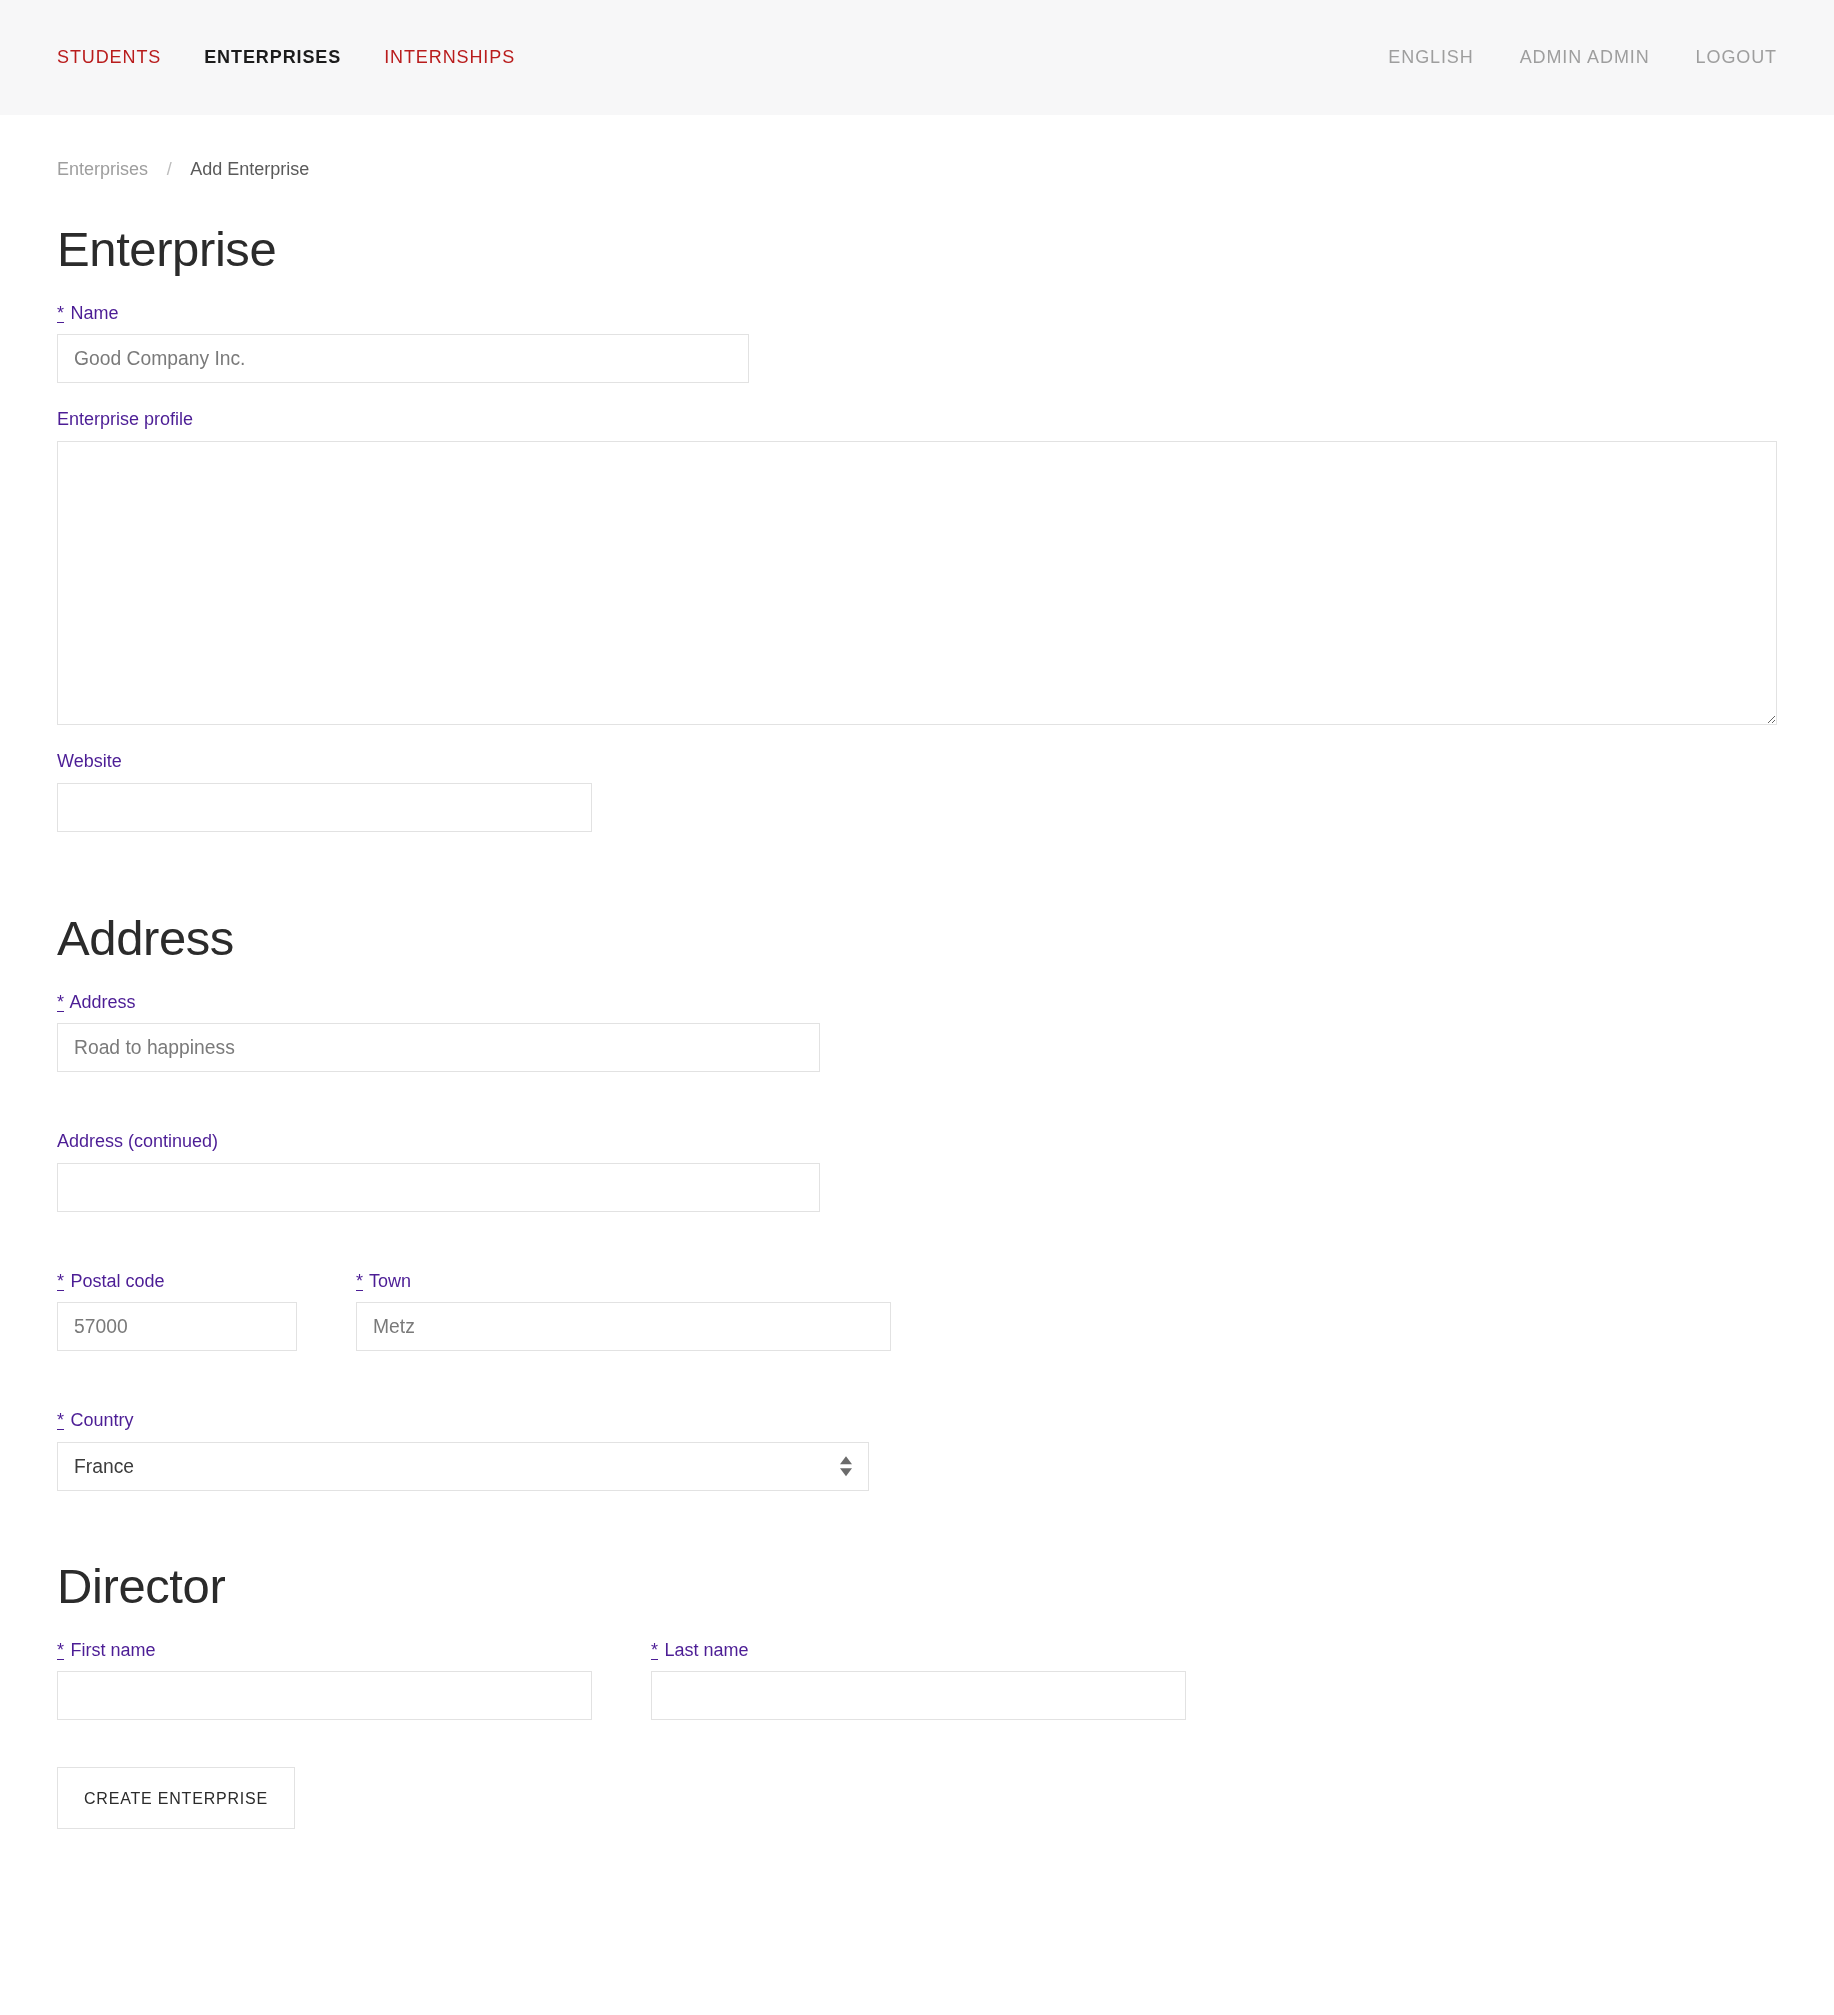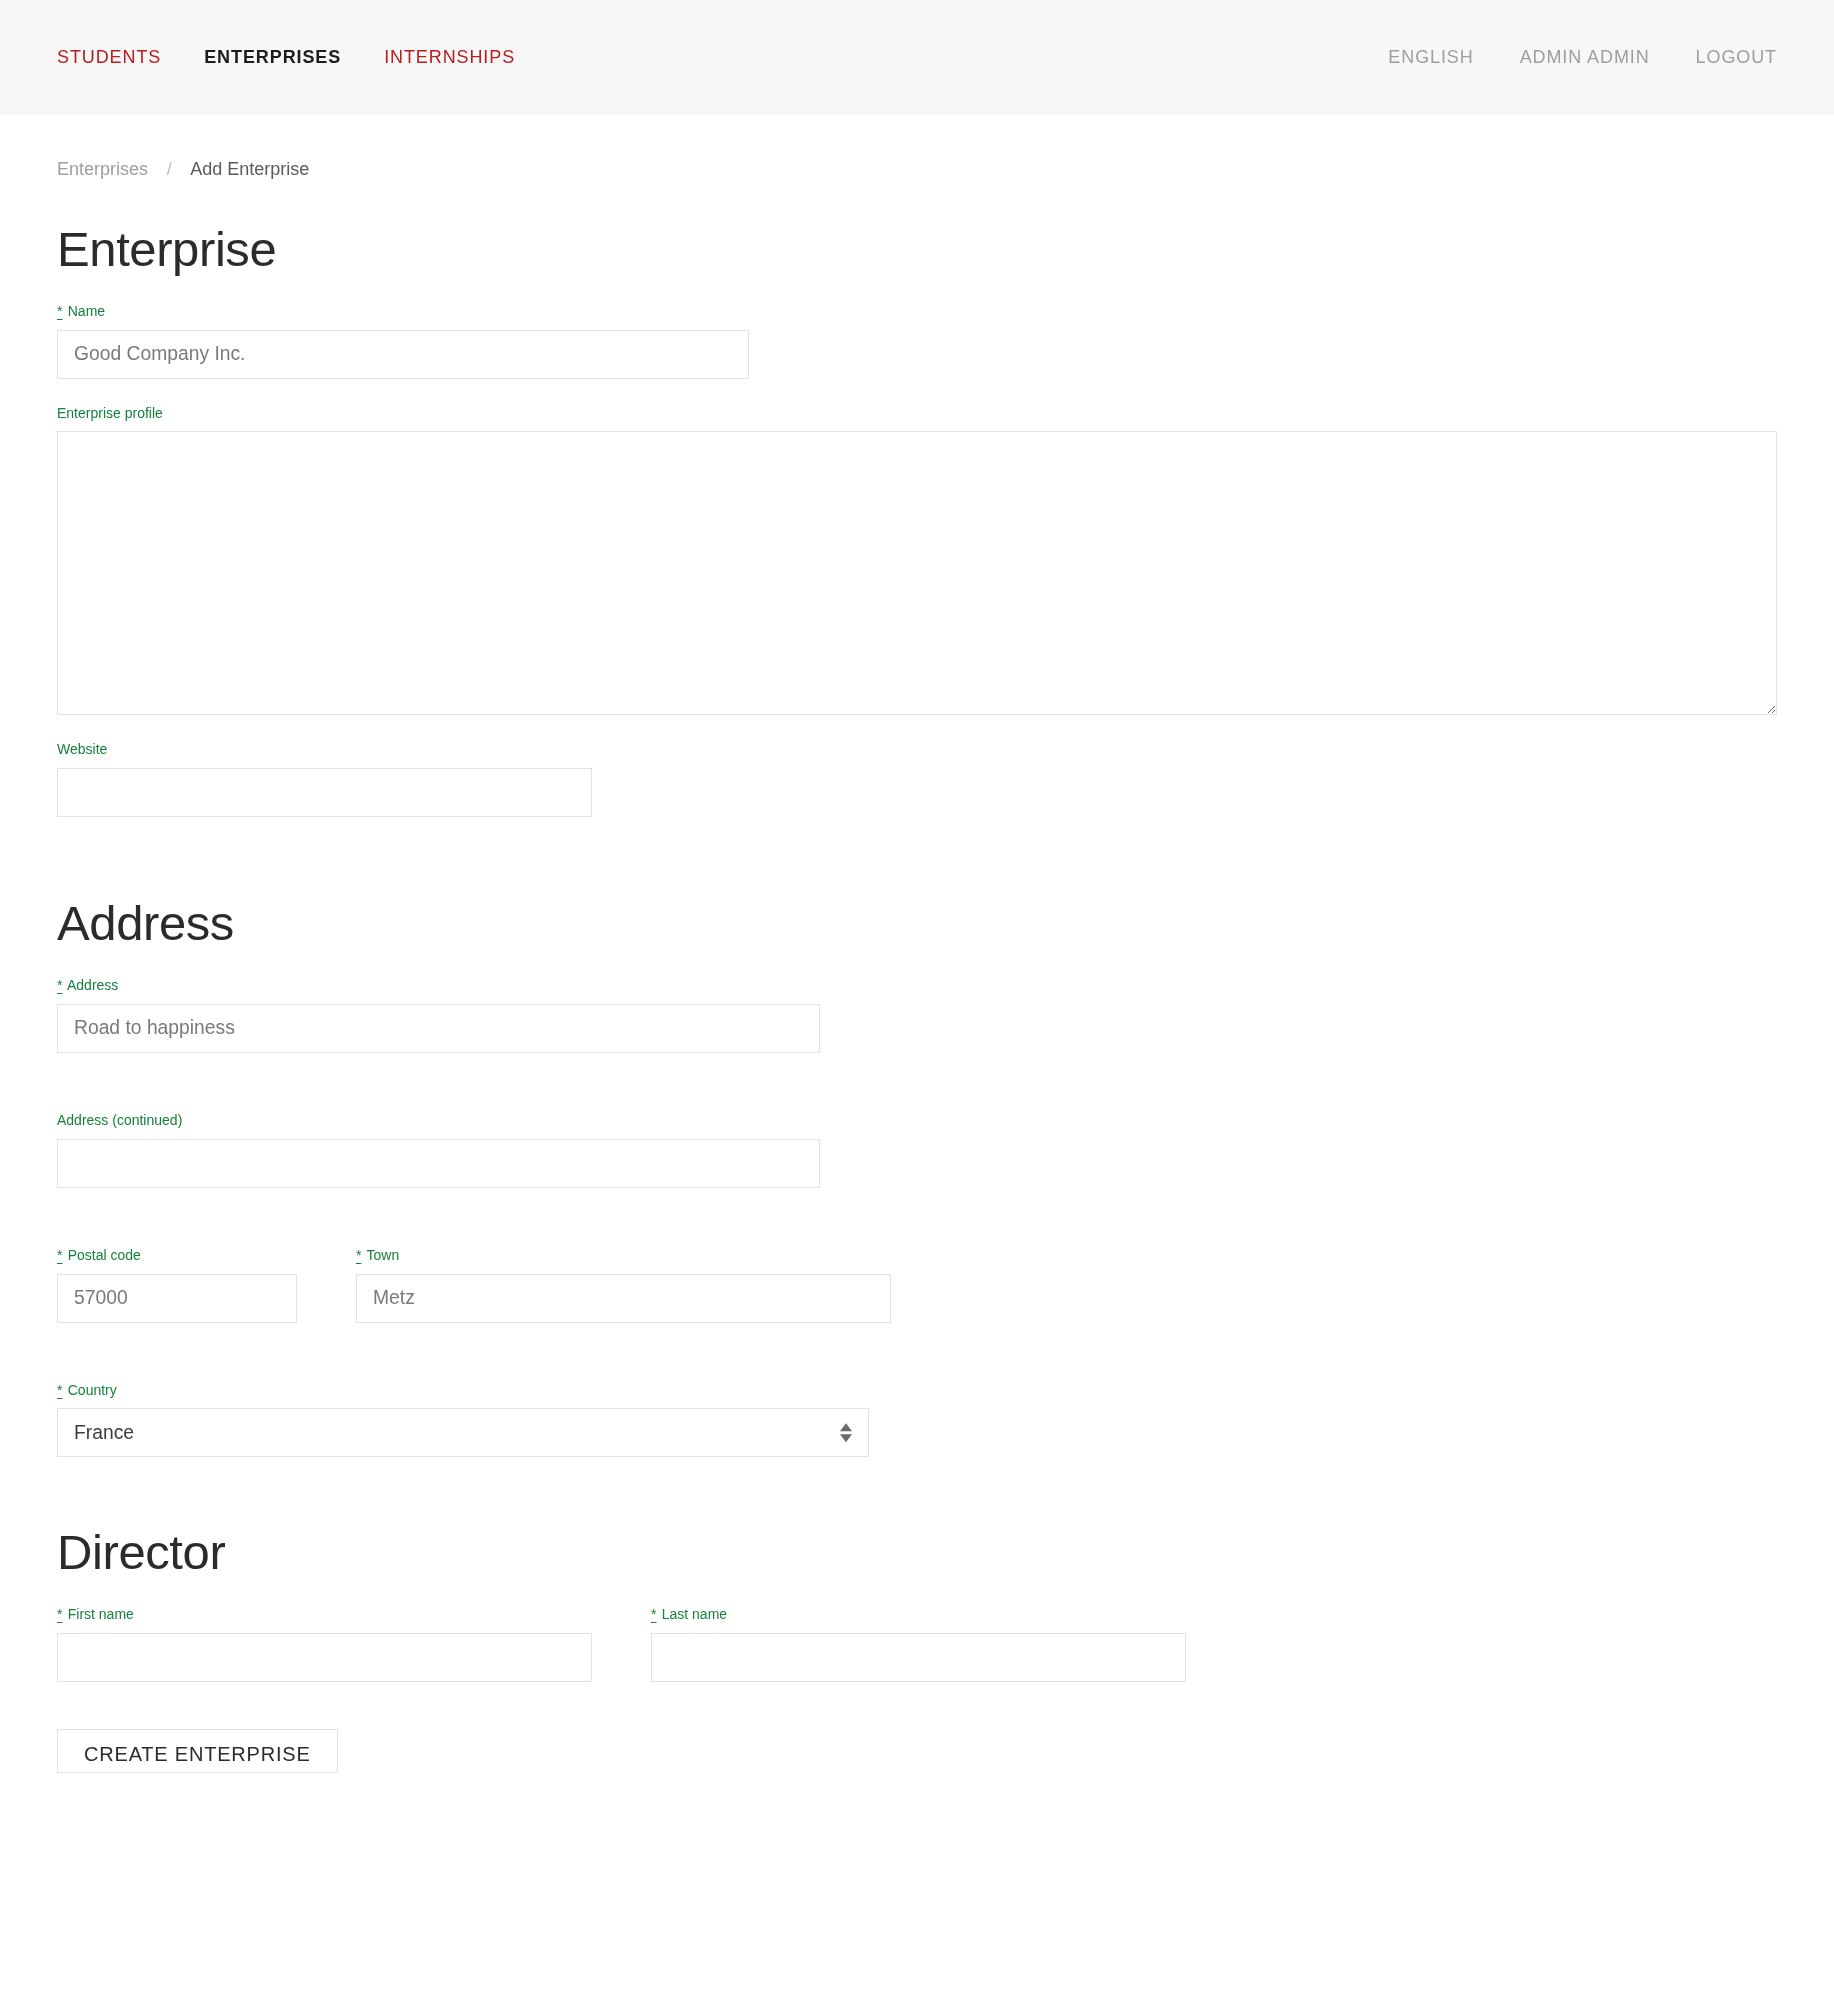--- a/index.html
+++ b/index.html
@@ -78,22 +78,22 @@
     letter-spacing: -0.4px;
   }
   h1.section-title.address  { margin-top: 80px; }
   h1.section-title.director { margin-top: 69px; }
 
   .field {
     margin-top: 26px;
   }
   .field-label {
     display: block;
-    font-size: 14px;
-    color: #15803d;
+    font-size: 18px;
+    color: #4c1d95;
     margin-bottom: 10px;
     line-height: 1.2;
   }
   .req {
     text-decoration: underline;
     text-underline-offset: 2.9px;
     text-decoration-thickness: 1.4px;
     margin-right: 1.4px;
   }
 
@@ -172,26 +172,26 @@
     align-items: flex-start;
   }
   .row .col + .col { margin-left: 59px; }
   .row.person .col + .col { margin-left: 59px; }
 
   .spacer-lg { height: 33px; }
 
   .btn {
     display: inline-block;
     margin-top: 47px;
-    height: 44px;
+    height: 62px;
     padding: 0 26px;
     border: 1.4px solid #e2e2e2;
     background: #ffffff;
     font-family: "Liberation Sans", sans-serif;
-    font-size: 20px;
+    font-size: 16px;
     letter-spacing: 0.8px;
     color: #2b2b2b;
     cursor: pointer;
     border-radius: 0;
     line-height: 49px;
     text-align: center;
   }
 </style>
 </head>
 <body>

